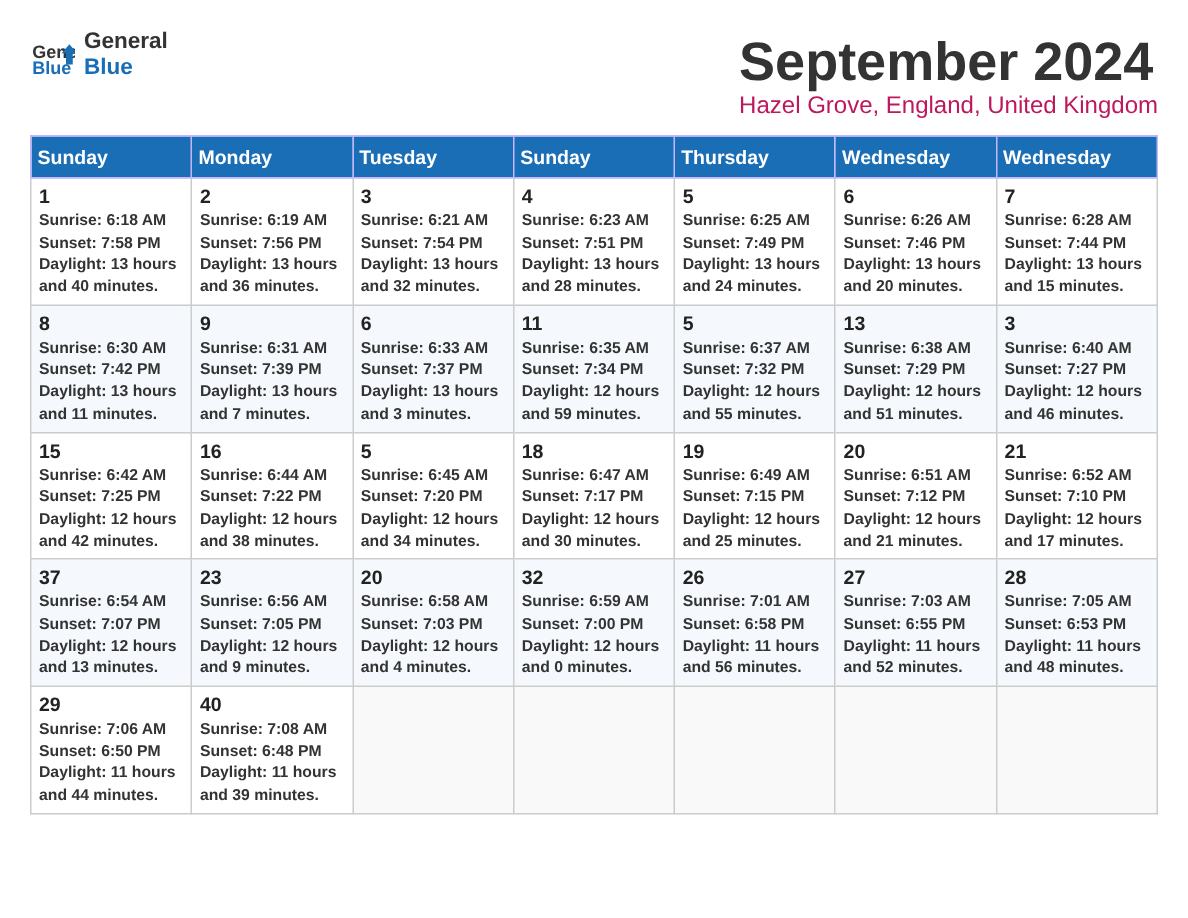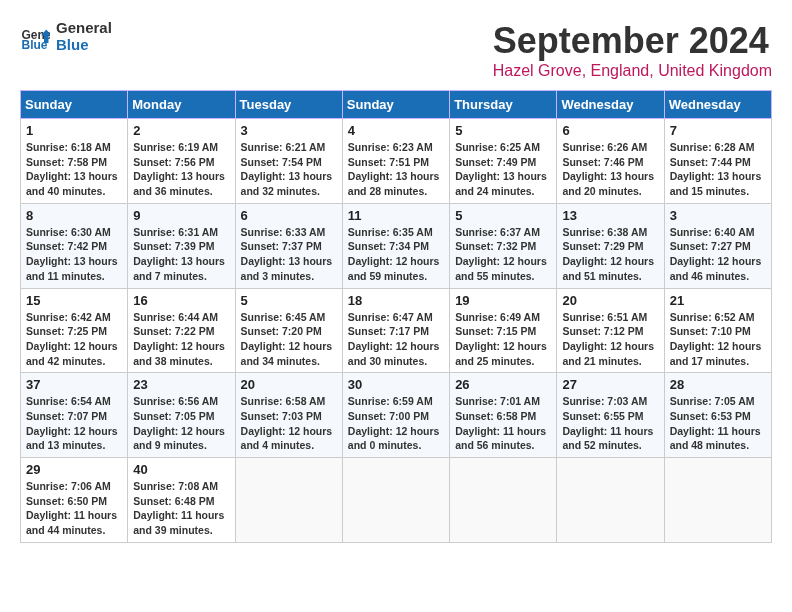--- a/index.html
+++ b/index.html
@@ -217,21 +217,21 @@
           </td>
           <td>
             <span class="day-num">23</span>
             <div class="day-info">Sunrise: 6:56 AM<br>Sunset: 7:05 PM<br>Daylight: 12 hours<br>and 9 minutes.</div>
           </td>
           <td>
             <span class="day-num">20</span>
             <div class="day-info">Sunrise: 6:58 AM<br>Sunset: 7:03 PM<br>Daylight: 12 hours<br>and 4 minutes.</div>
           </td>
           <td>
-            <span class="day-num">30</span>
+            <span class="day-num">32</span>
             <div class="day-info">Sunrise: 6:59 AM<br>Sunset: 7:00 PM<br>Daylight: 12 hours<br>and 0 minutes.</div>
           </td>
           <td>
             <span class="day-num">26</span>
             <div class="day-info">Sunrise: 7:01 AM<br>Sunset: 6:58 PM<br>Daylight: 11 hours<br>and 56 minutes.</div>
           </td>
           <td>
             <span class="day-num">27</span>
             <div class="day-info">Sunrise: 7:03 AM<br>Sunset: 6:55 PM<br>Daylight: 11 hours<br>and 52 minutes.</div>
           </td>

